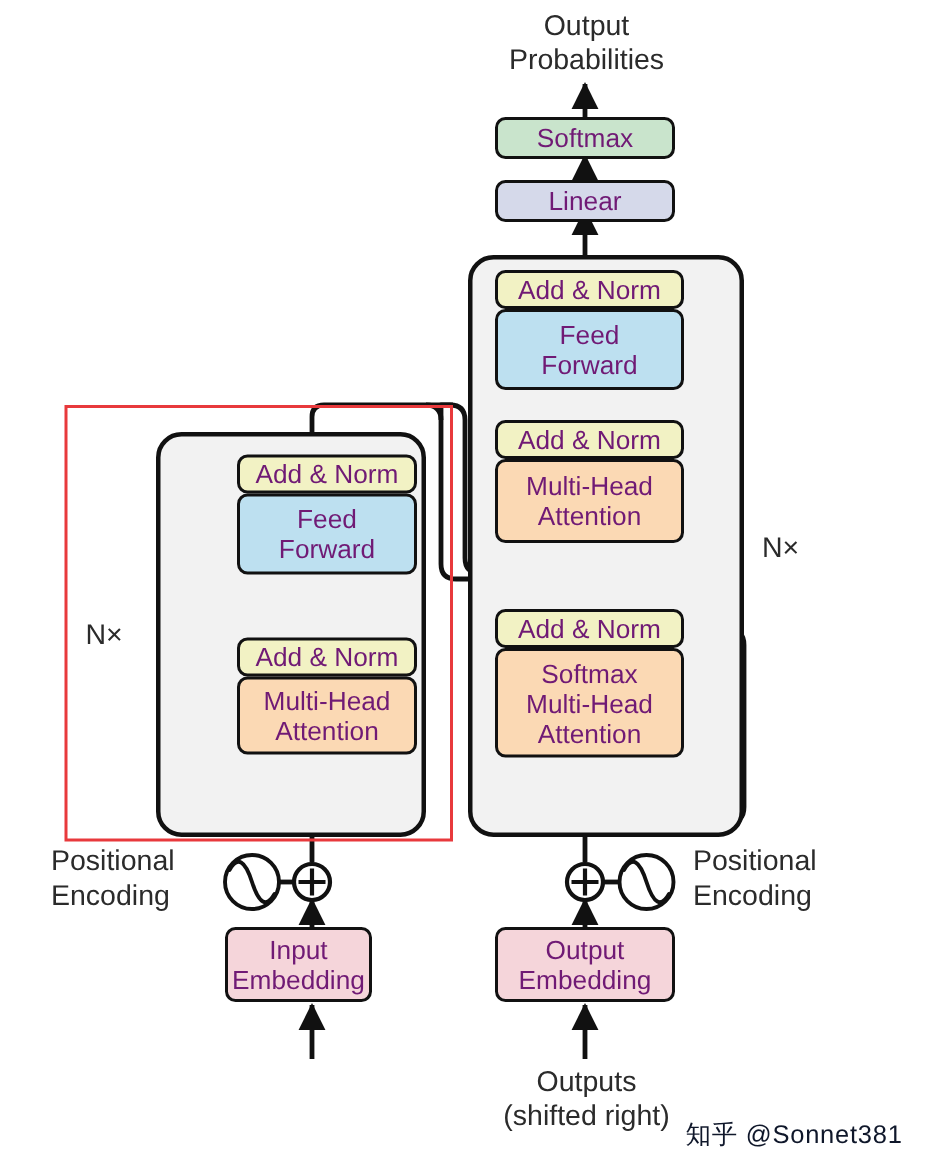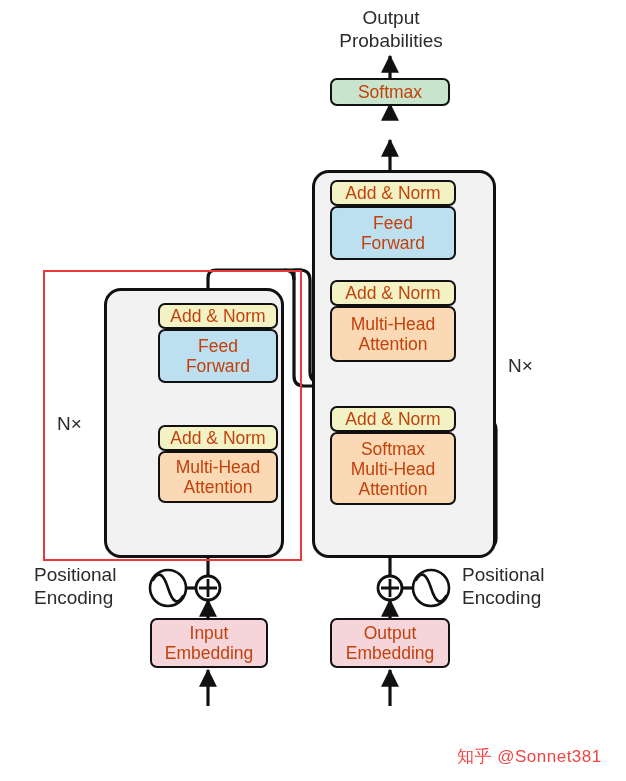--- a/index.html
+++ b/index.html
@@ -38,41 +38,41 @@
   
   .box {
     position: absolute;
     box-sizing: border-box;
     border: 2.5px solid #111111;
     border-radius: 7px;
     display: flex;
     align-items: center;
     justify-content: center;
     text-align: center;
-    color: #c2410c;
+    color: #701a75;
     font-size: 17.5px;
     line-height: 20px;
     white-space: pre-line;
   }
   .stack {
     position: absolute;
     box-sizing: border-box;
     border: 3px solid #111111;
     border-radius: 17px;
     background: #f2f2f2;
   }
   .redbox {
     position: absolute;
     box-sizing: border-box;
     border: 2.5px solid #e8393c;
     background: transparent;
   }
   .watermark {
     position: absolute;
-    color: #ef4444;
+    color: #0f172a;
     font-size: 17px;
     letter-spacing: 0.5px;
     white-space: nowrap;
   }
 </style>
 </head>
 <body>
 
 <div id="stage">
 
@@ -165,21 +165,21 @@
   <div class="box" style="left:158px; top:303px; width:120px; height:26px; background:#f2f2c4;">Add &amp; Norm</div>
 
   <div class="box" style="left:158px; top:329px; width:120px; height:54px; background:#bde0f0;">Feed
 Forward</div>
 
   <div class="box" style="left:158px; top:425px; width:120px; height:26px; background:#f2f2c4;">Add &amp; Norm</div>
 
   <div class="box" style="left:158px; top:451px; width:120px; height:52px; background:#fbd9b4;">Multi-Head
 Attention</div>
 
-  <div class="box" style="left:150px; top:618px; width:118px; height:50px; background:#f5d5da;">Input
+  <div class="box" style="left:150px; top:618px; width:98px; height:50px; background:#f5d5da;">Input
 Embedding</div>
 
   <div class="lbl" style="left:34px; top:563px; width:110px; text-align:left;">Positional
 Encoding</div>
 
 
   <div class="stack" style="left:312px; top:170px; width:184px; height:388px;"></div>
 
   <div class="nx" style="left:508px; top:355px;">N×</div>
 
@@ -198,21 +198,24 @@
   <div class="box" style="left:330px; top:432px; width:126px; height:73px; background:#fbd9b4;">Softmax
 Multi-Head
 Attention</div>
 
   <div class="box" style="left:330px; top:618px; width:120px; height:50px; background:#f5d5da;">Output
 Embedding</div>
 
   <div class="lbl" style="left:462px; top:563px; width:130px; text-align:left;">Positional
 Encoding</div>
 
-
+  <div class="lbl" style="left:318px; top:710px; width:146px;">Outputs
+(shifted right)</div>
+
+  <div class="box" style="left:330px; top:120px; width:120px; height:28px; background:#d5d9ea;">Linear</div>
 
   <div class="box" style="left:330px; top:78px; width:120px; height:28px; background:#c9e4cc;">Softmax</div>
 
   <div class="lbl" style="left:312px; top:6px; width:158px;">Output
 Probabilities</div>
 
   <div class="watermark" style="left:457px; top:745px;">知乎 @Sonnet381</div>
 
 </div>
 

